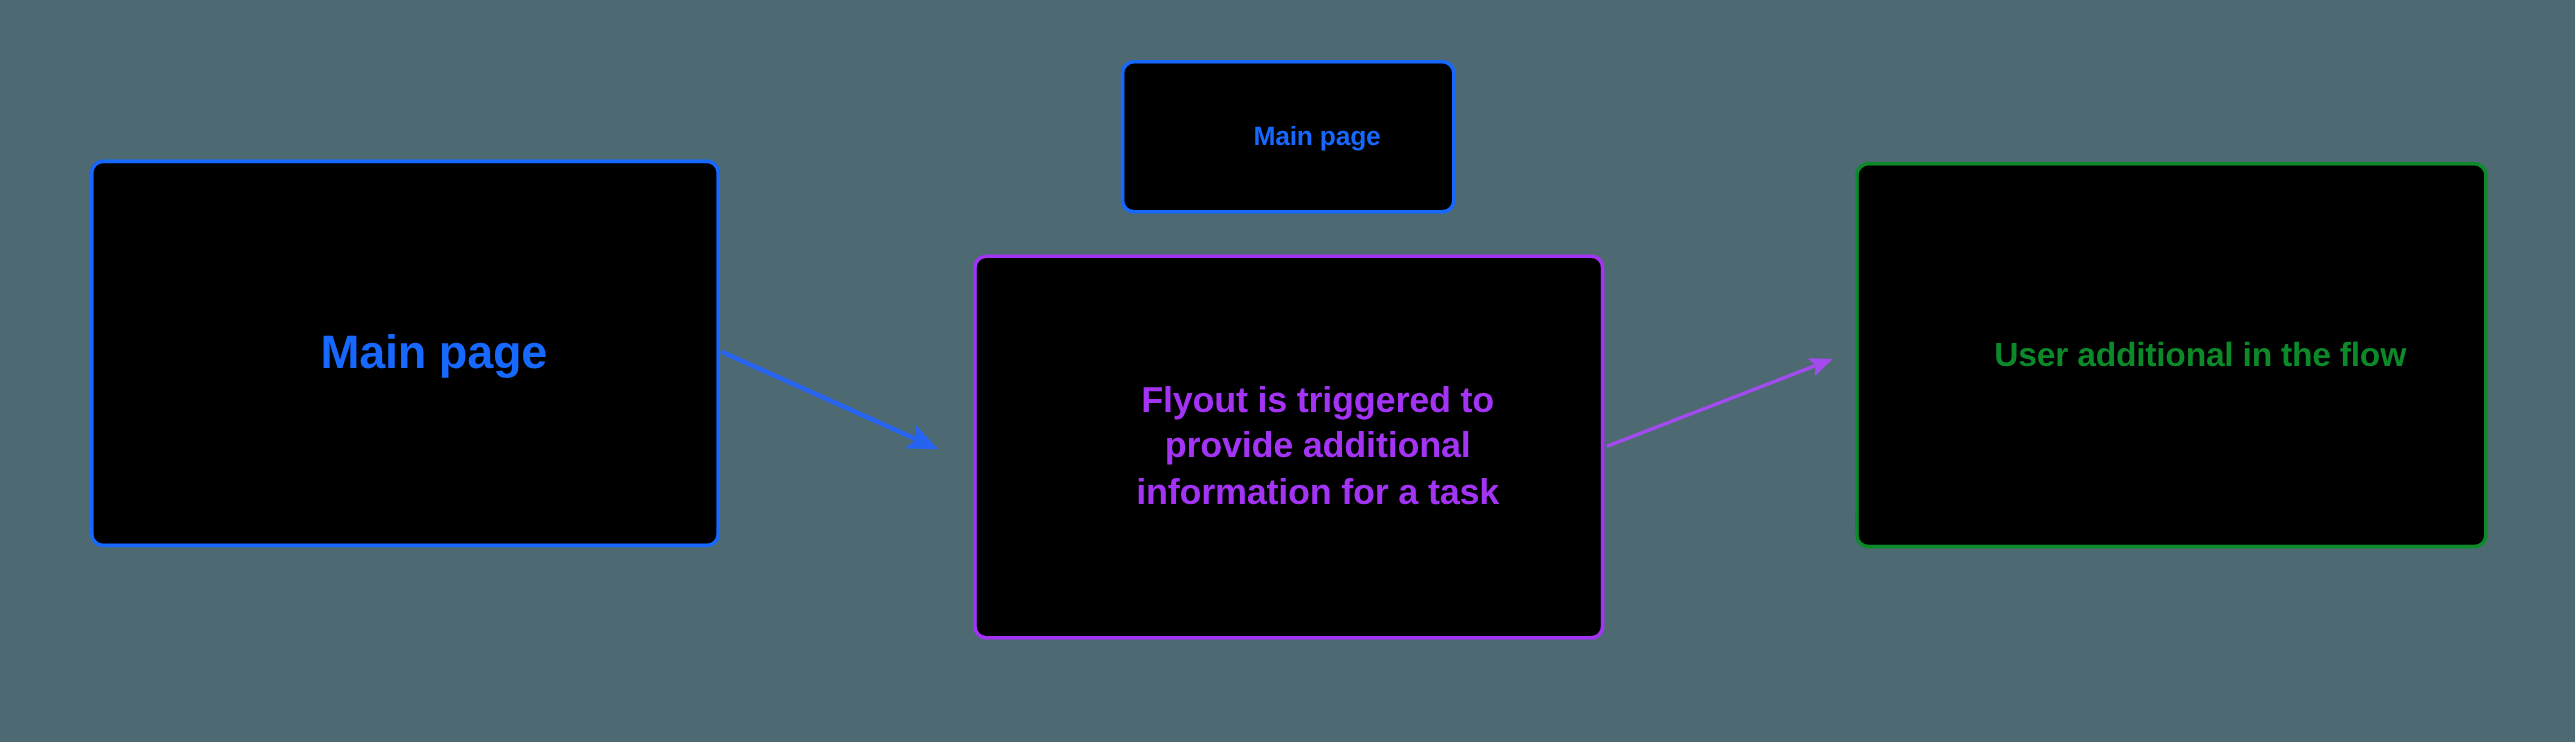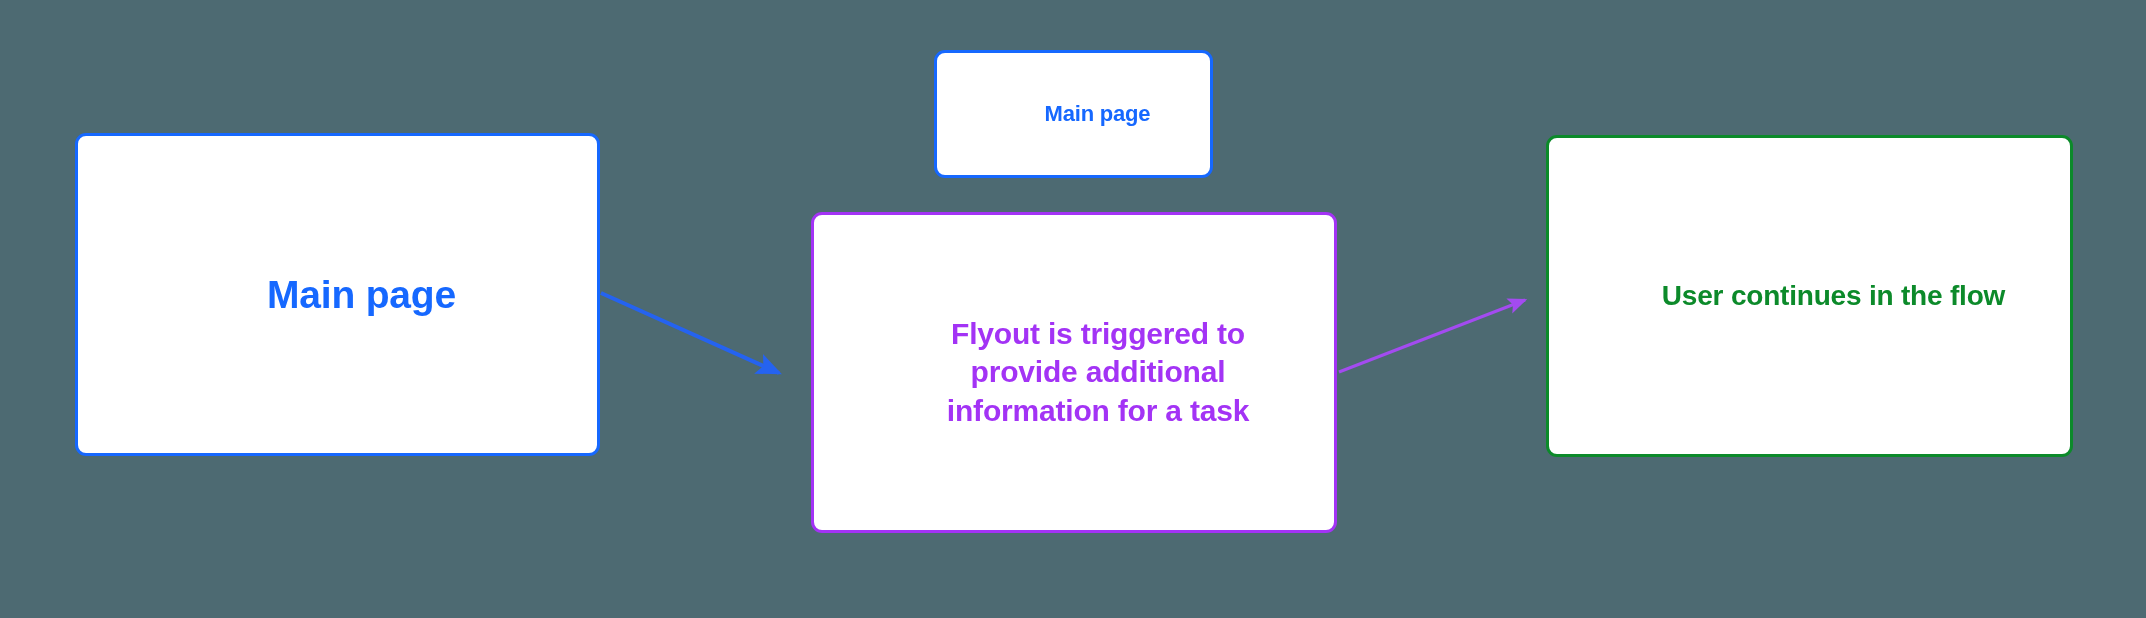--- a/index.html
+++ b/index.html
@@ -11,21 +11,21 @@
     position: relative;
     width: 2146px;
     height: 618px;
     background: #4d6a72;
     overflow: hidden;
     font-family: "Liberation Sans", "DejaVu Sans", sans-serif;
   }
 
   .node {
     position: absolute;
-    background: #ffffff;
+    background: #000000;
     border-style: solid;
     border-radius: 11px;
     box-sizing: border-box;
     display: flex;
     align-items: center;
     justify-content: center;
     text-align: center;
     padding-left: 48px;
   }
 
@@ -130,16 +130,16 @@
 
   <div class="node" id="node-main-page-top">
     <div class="node-label">Main page</div>
   </div>
 
   <div class="node" id="node-flyout">
     <div class="node-label">Flyout is triggered to provide additional information for a task</div>
   </div>
 
   <div class="node" id="node-user-continues">
-    <div class="node-label">User continues in the flow</div>
+    <div class="node-label">User additional in the flow</div>
   </div>
 
 </div>
 
 </body></html>

